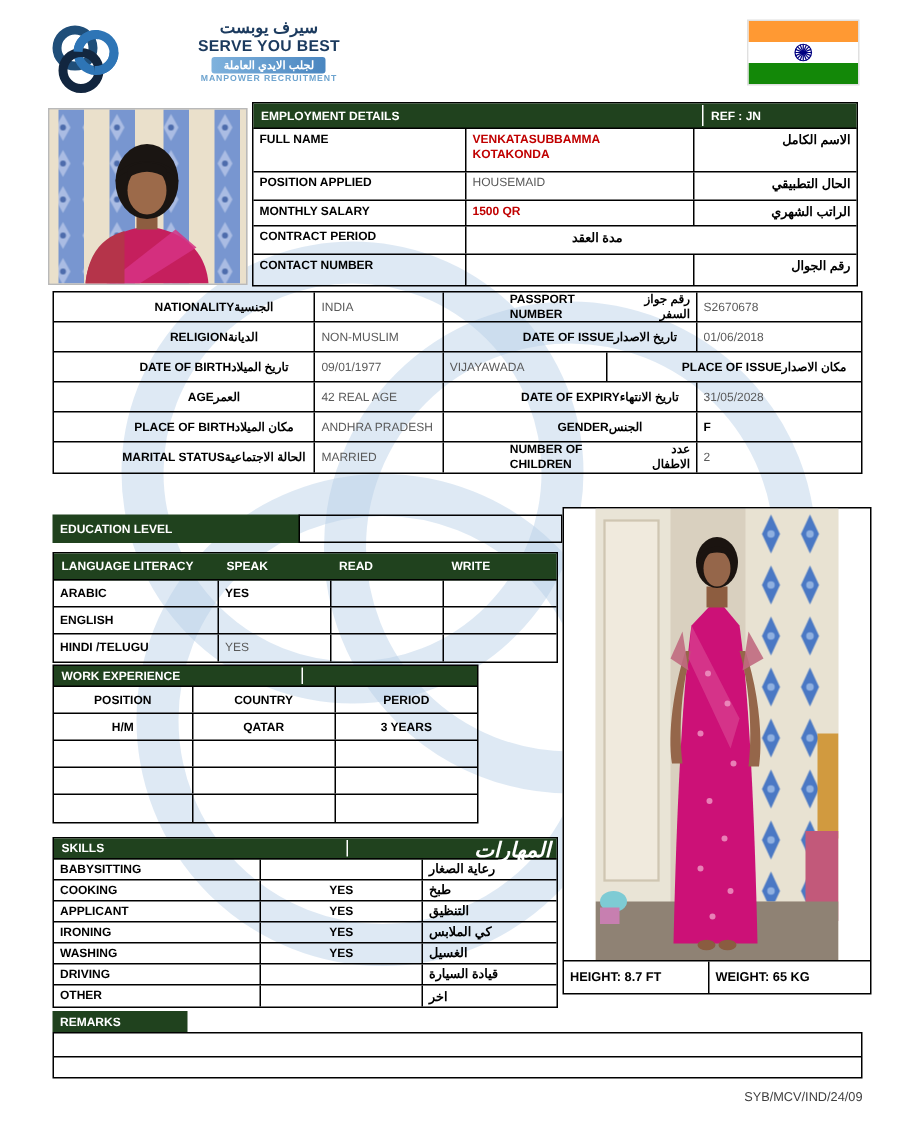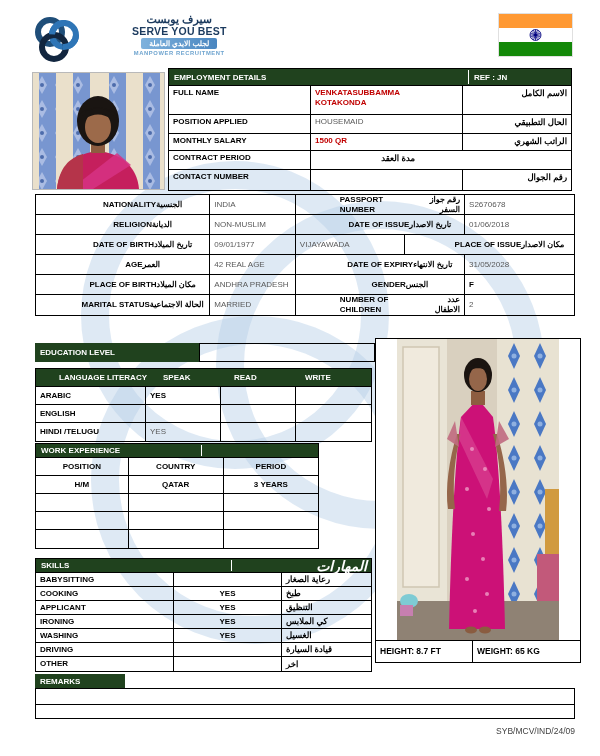--- a/index.html
+++ b/index.html
@@ -62,21 +62,21 @@
   .od .r{height:20px;}
   .od .c{display:flex;align-items:center;}
   .od .ar{font-size:8px;}
 
   
   .edu-bar{left:35px;top:343px;width:165px;height:19px;z-index:1;position:absolute;}
   .edu-blank{left:199px;top:343px;width:176px;height:19px;border:1px solid #000;box-sizing:border-box;position:absolute;z-index:1;}
 
   
   .lang{left:35px;top:368px;width:337px;}
-  .lang .bar{height:18px;padding-left:18px;}
+  .lang .bar{height:18px;padding-left:0;}
   .lang .bar .hc{padding-left:5px;box-sizing:border-box;}
   .lang .r{height:18px;}
   .lang .c{display:flex;align-items:center;}
 
   
   .work{left:35px;top:443px;width:284px;}
   .work .bar{height:14px;}
   .work .r{height:18px;}
   .work .c{display:flex;align-items:center;justify-content:center;font-weight:700;}
 

